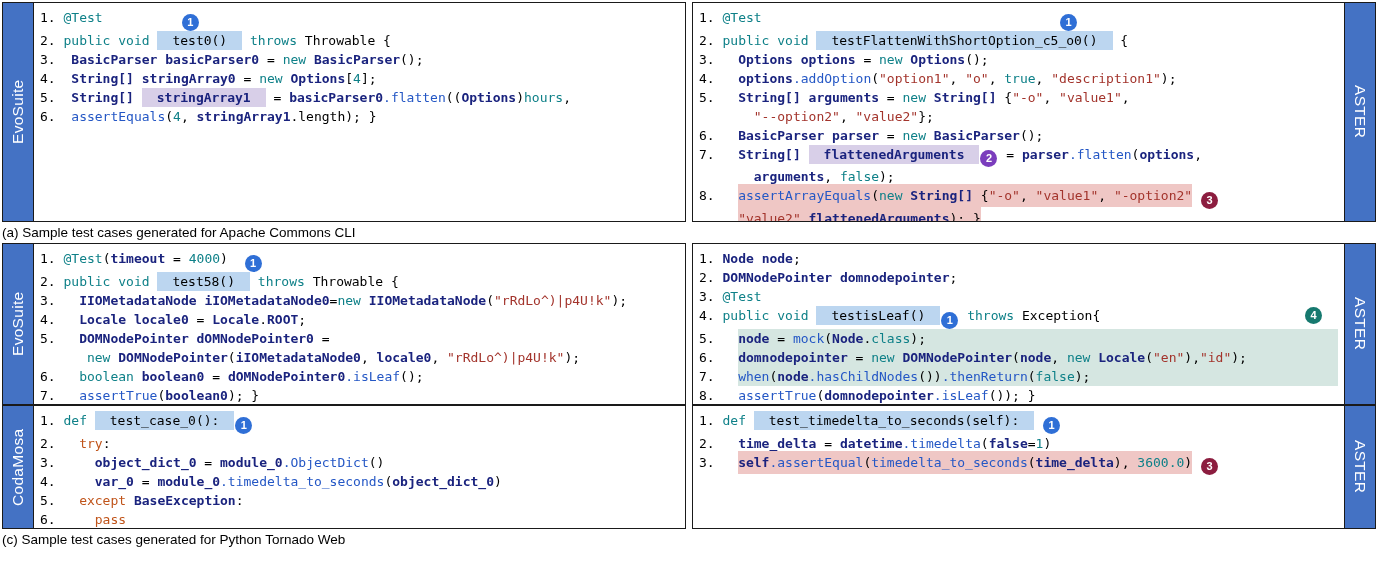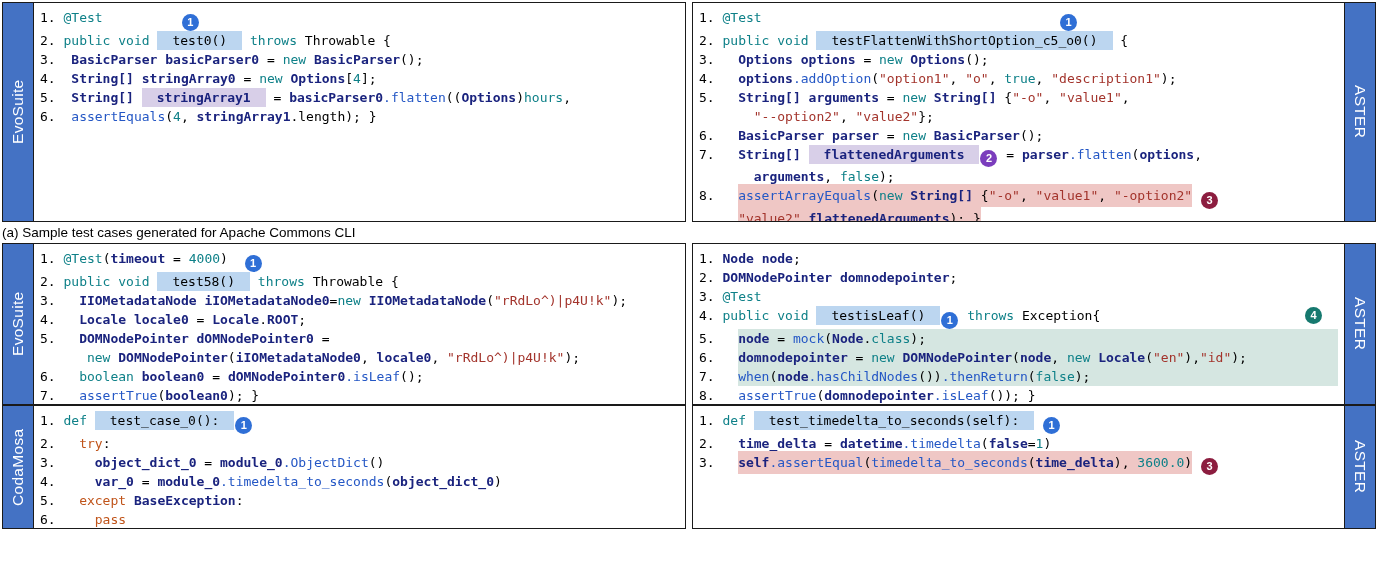--- a/index.html
+++ b/index.html
@@ -242,13 +242,14 @@
             <span class="content"><span class="tk-y">time_delta</span><span class="tk-p"> = </span><span class="tk-y">datetime</span><span class="tk-m">.timedelta</span><span class="tk-p">(</span><span class="tk-y">false</span><span class="tk-p">=</span><span class="tk-n">1</span><span class="tk-p">)</span></span>
           </div>
           <div class="line">
             <span class="num">3.   </span>
             <span class="content"><span class="tk-y hl hl-red">self</span><span class="tk-m hl hl-red">.assertEqual</span><span class="tk-p hl hl-red">(</span><span class="tk-m hl hl-red">timedelta_to_seconds</span><span class="tk-p hl hl-red">(</span><span class="tk-y hl hl-red">time_delta</span><span class="tk-p hl hl-red">), </span><span class="tk-n hl hl-red">3600.0</span><span class="tk-p hl hl-red">)</span><span class="tk-p"> </span><span class="badge badge-maroon">3</span></span>
           </div>
         </div>
         <div class="tool-label label-right">ASTER</div>
       </div>
     </div>
+    <div class="caption">(c) Sample test cases generated for Python Tornado Web</div>
   </div>
 
 </body></html>

